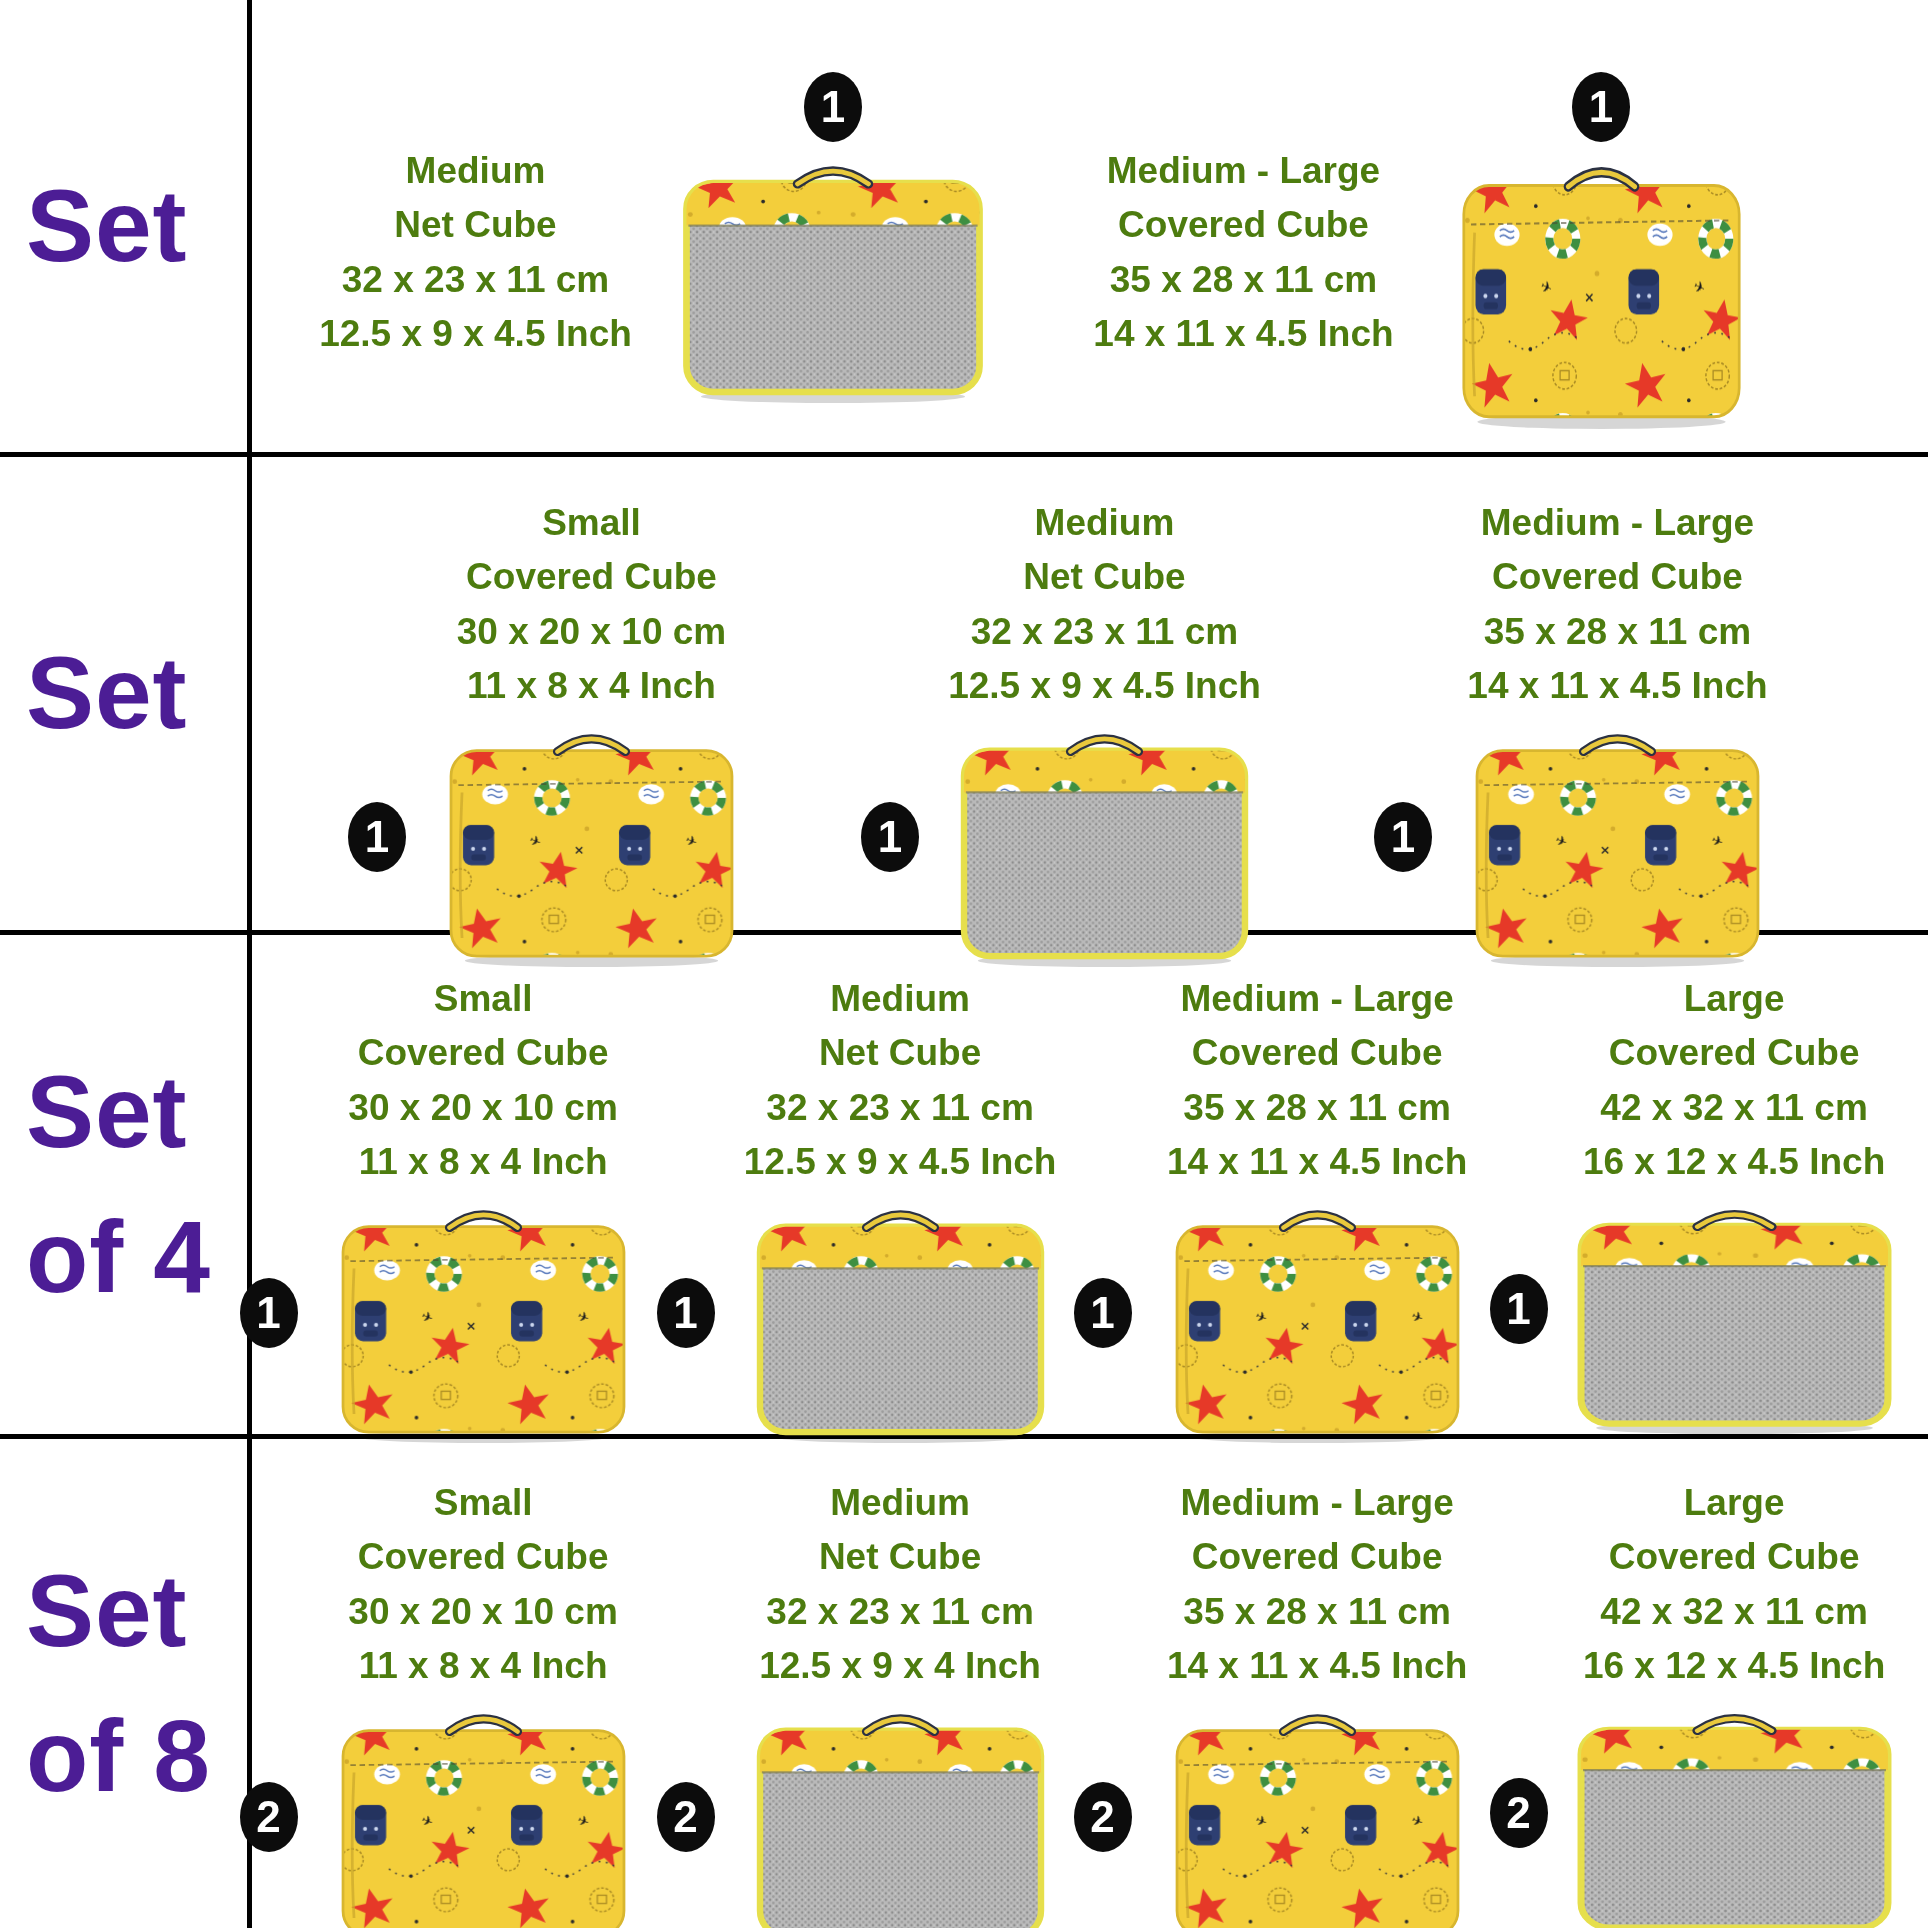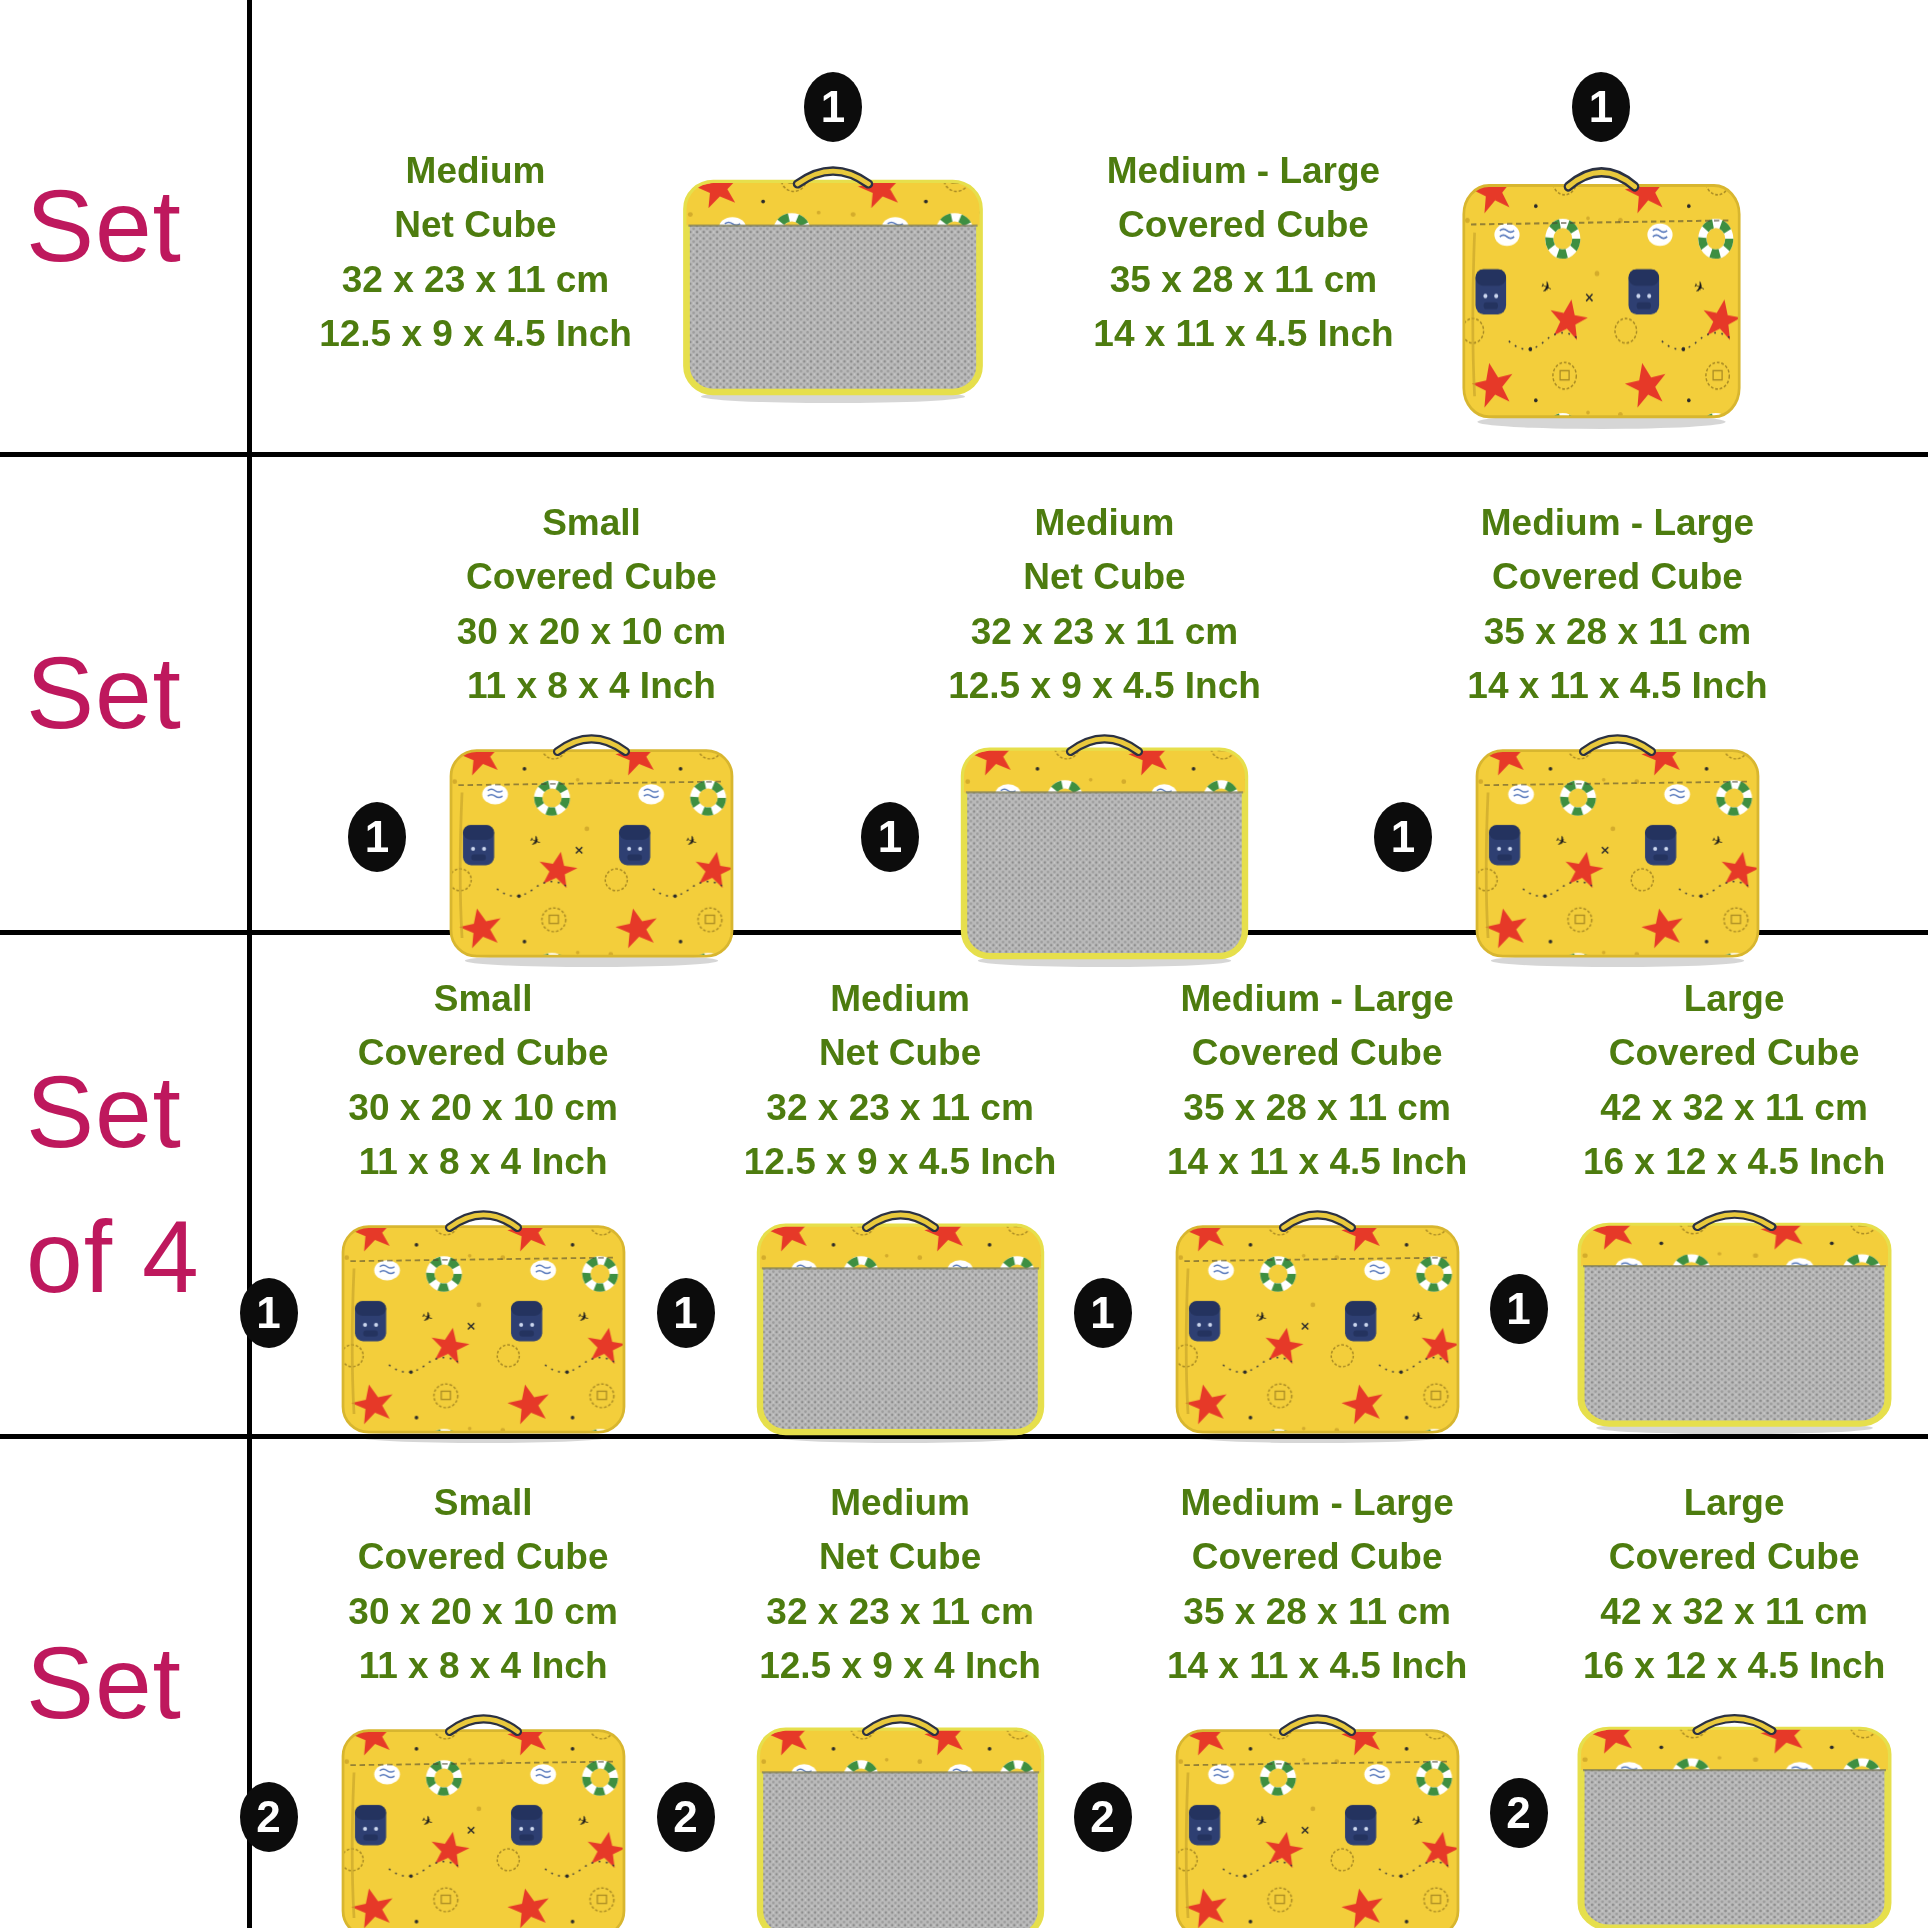--- a/index.html
+++ b/index.html
@@ -19,22 +19,22 @@
   .row-3{height:478px;border-top:5.6px solid #000;}
   .row-4{height:504px;border-top:5.6px solid #000;}
   .row-8{height:494px;border-top:5.6px solid #000;}
   .label{
     width:252px;flex:none;
     border-right:5.6px solid #000;
     display:flex;flex-direction:column;justify-content:center;
     padding-left:26px;
   }
   .set-line{
-    font-size:102px;font-weight:400;line-height:1.42;
-    letter-spacing:0.9px;color:#be185d;white-space:nowrap;
+    font-size:102px;font-weight:700;line-height:1.42;
+    letter-spacing:0.9px;color:#4c1d95;white-space:nowrap;
   }
   .content{flex:1;display:flex;}
   
   .content-2{padding-left:26px;padding-top:72px;align-items:flex-start;}
   .t-block{text-align:center;font-weight:700;font-size:37px;line-height:1.47;color:#4d7c0f;}
   .content-2 .t-block{width:395px;margin-top:72px;}
   .content-2 .t-block.second{margin-left:53px;}
   .cube-area{width:320px;display:flex;flex-direction:column;align-items:center;}
   .badge{
     width:58px;height:70px;border-radius:50%;
@@ -298,20 +298,21 @@
             </svg>
         </div>
       </div>
 
     </div>
   </section>
 
   <section class="row row-8">
     <div class="label">
       <div class="set-line">Set</div>
+      <div class="set-line">of 8</div>
     </div>
     <div class="content content-4">
 
       <div class="col">
         <div class="t-block">
           <div>Small</div>
           <div>Covered Cube</div>
           <div>30 x 20 x 10 cm</div>
           <div>11 x 8 x 4 Inch</div>
         </div>

